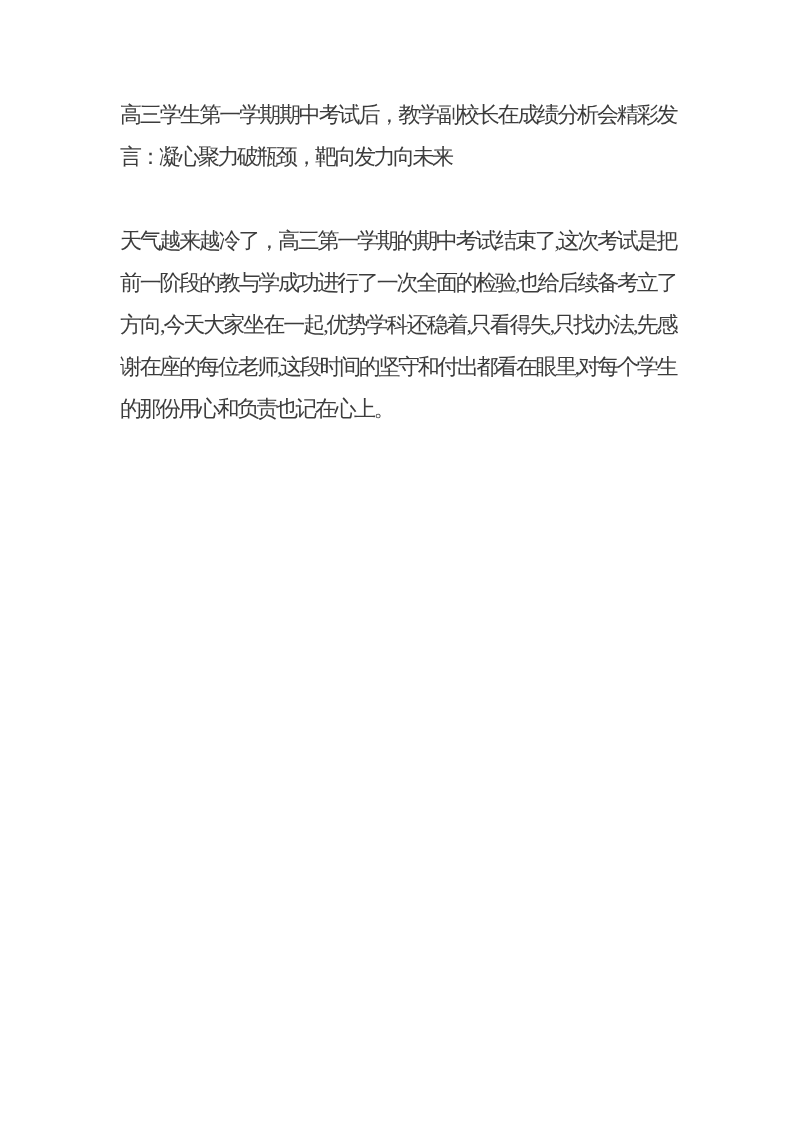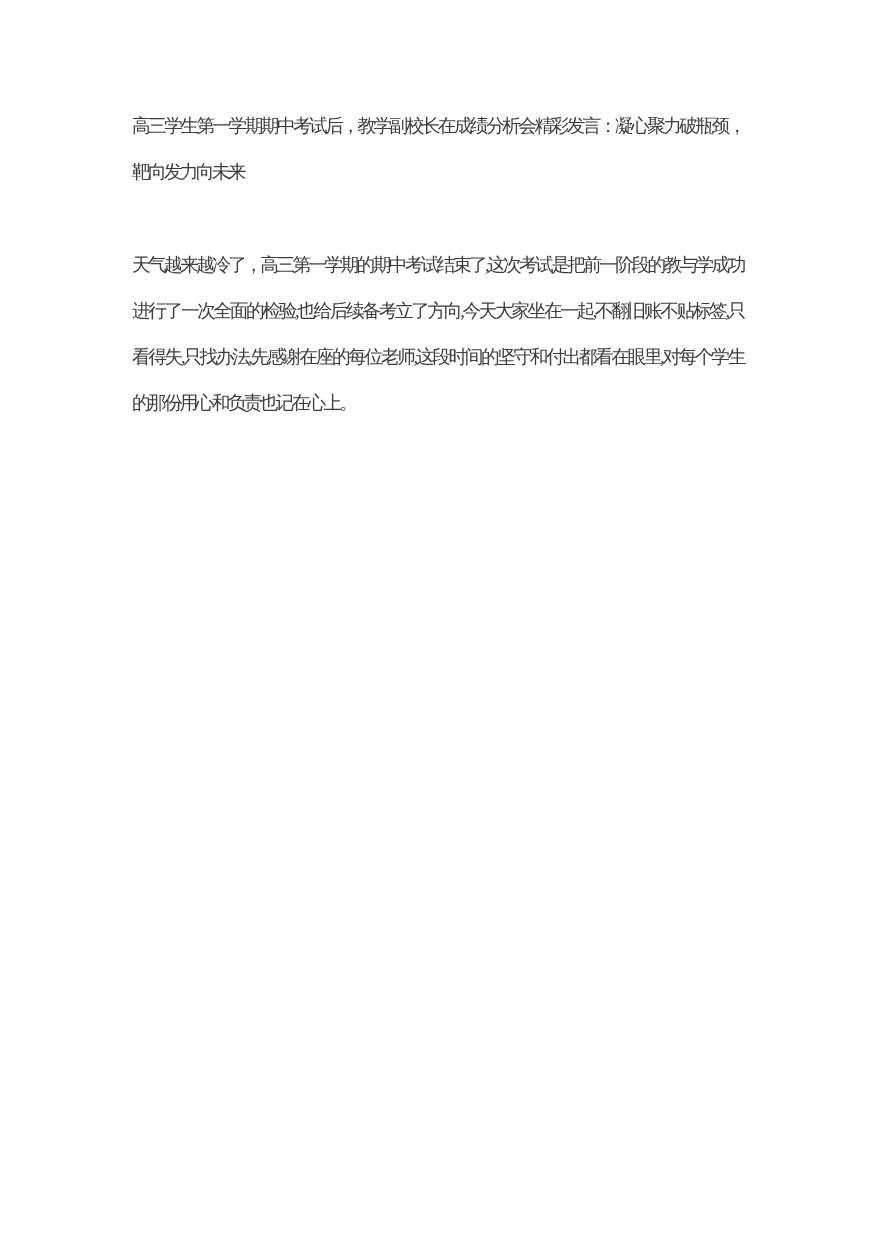--- a/index.html
+++ b/index.html
@@ -15,33 +15,33 @@
     overflow: hidden;
     font-family: "Liberation Serif", "DejaVu Serif", serif;
   }
   .content {
     box-sizing: border-box;
     width: 793px;
     padding: 94px 117px 0 120px;
   }
   .block {
     margin: 42px 0 0 0;
-    font-size: 17px;
+    font-size: 22px;
     line-height: 42px;
     letter-spacing: -2.5px;
     color: #3c3c3c;
     text-align: justify;
     font-weight: normal;
     word-break: break-all;
   }
   .block:first-child {
     margin-top: 0;
   }
 </style>
 </head>
 <body>
 
 <div class="page">
   <div class="content">
     <p class="block">高三学生第一学期期中考试后，教学副校长在成绩分析会精彩发言：凝心聚力破瓶颈，靶向发力向未来</p>
-    <p class="block">天气越来越冷了，高三第一学期的期中考试结束了,这次考试是把前一阶段的教与学成功进行了一次全面的检验,也给后续备考立了方向,今天大家坐在一起,不翻旧账不贴标签,只看得失,只找办法,先感谢在座的每位老师,这段时间的坚守和付出都看在眼里,对每个学生的那份用心和负责也记在心上。</p>
+    <p class="block">天气越来越冷了，高三第一学期的期中考试结束了,这次考试是把前一阶段的教与学成功进行了一次全面的检验,也给后续备考立了方向,今天大家坐在一起,优势学科还稳着,只看得失,只找办法,先感谢在座的每位老师,这段时间的坚守和付出都看在眼里,对每个学生的那份用心和负责也记在心上。</p>
   </div>
 </div>
 
 </body></html>

